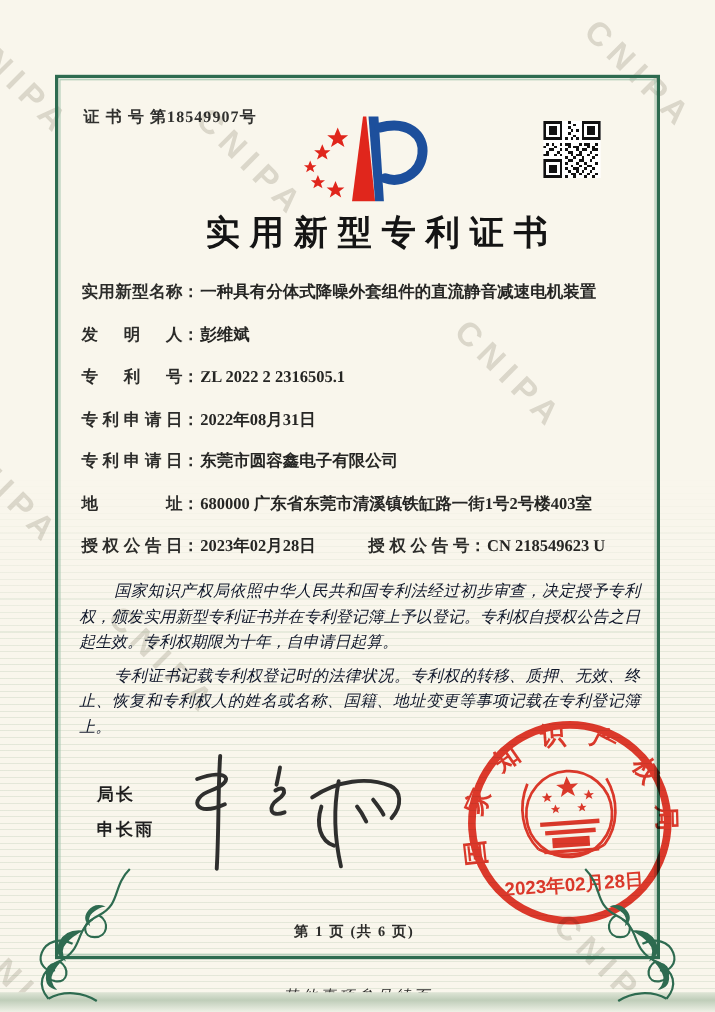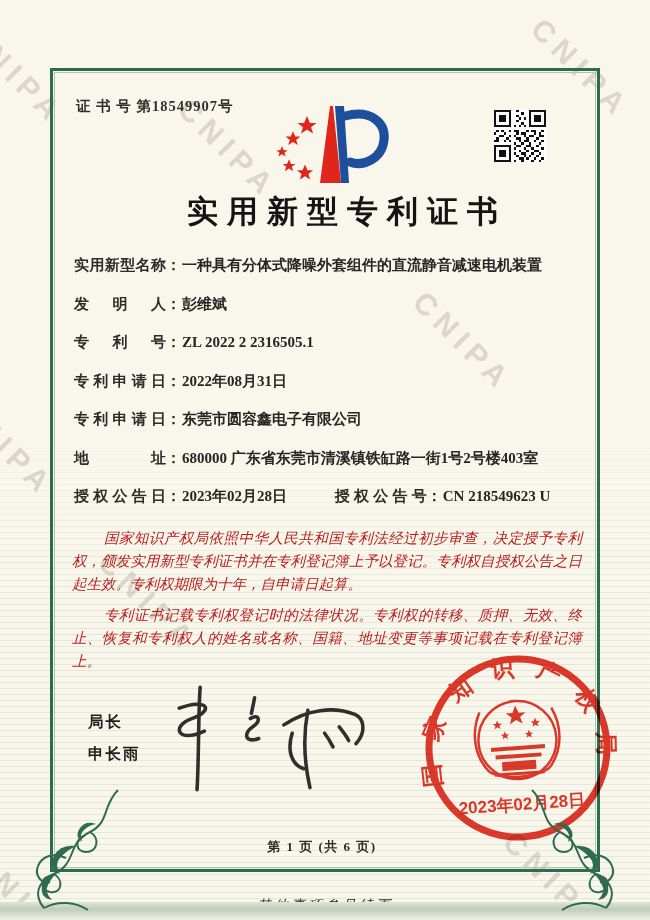--- a/index.html
+++ b/index.html
@@ -51,21 +51,21 @@
   .flabel{
     display:inline-block;width:92px;vertical-align:top;
     text-align:justify;text-align-last:justify;
     font-weight:600;color:#2c2c2a;
   }
   .flabel.second{margin-left:44px;}
   .fcolon{display:inline-block;width:16px;font-weight:600;}
   .fvalue{font-weight:600;color:#262624;}
   .paragraphs{
     position:absolute;left:72px;top:527px;width:510px;
-    font-size:14.5px;line-height:1.58;color:#b91c1c;
+    font-size:14.5px;line-height:1.58;color:#0f172a;
     font-style:italic;text-align:justify;
   }
   .paragraphs p{margin:0 0 8px 0;text-indent:2.2em;}
   .bureau-title,.bureau-name{
     position:absolute;left:88px;
     font-family:"Liberation Sans","DejaVu Sans",sans-serif;
     font-weight:600;font-size:15.5px;color:#1f1f1f;letter-spacing:2px;
   }
   .bureau-title{top:712px;}
   .bureau-name{top:744px;}

